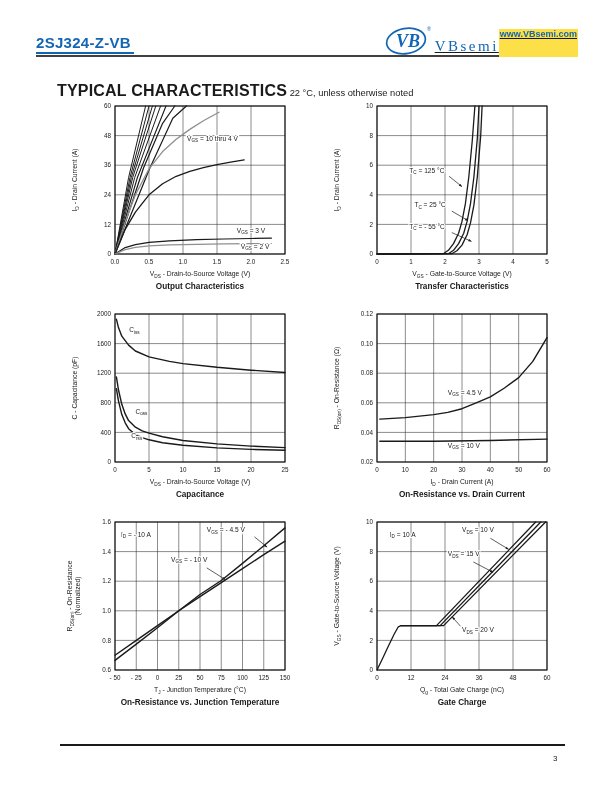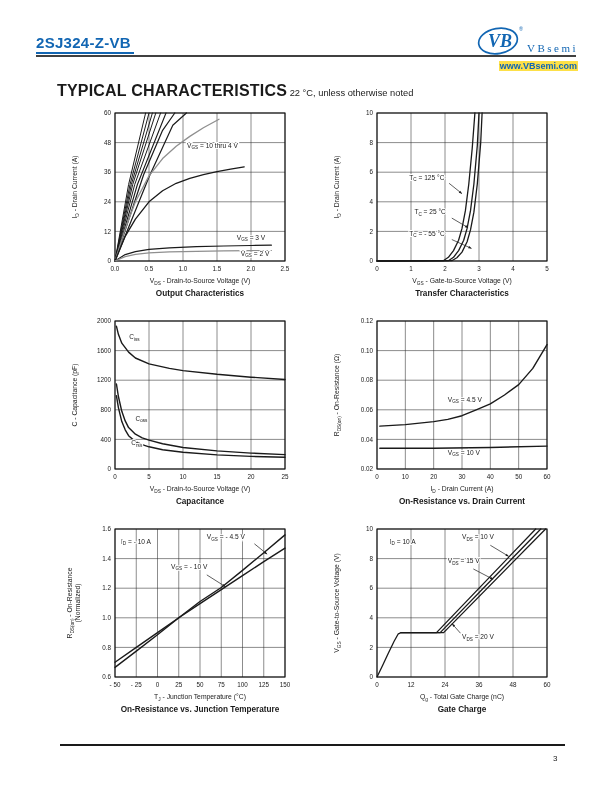--- a/index.html
+++ b/index.html
@@ -1,28 +1,28 @@
 <!DOCTYPE html>
 <html><head>
 <meta charset="utf-8">
 <style>
   html,body{margin:0;padding:0;background:#ffffff;}
   .page{position:relative;width:612px;height:792px;background:#fff;overflow:hidden;
         font-family:"Liberation Sans",sans-serif;color:#1a1a1a;}
   .part-number{position:absolute;left:36px;top:34px;margin:0;font-size:15px;font-weight:bold;
         color:#1266b3;border-bottom:2.5px solid #1266b3;padding:0 3px 1px 0;letter-spacing:.3px;}
   .header-rule{position:absolute;left:36px;top:55px;width:540px;height:1.8px;background:#404040;}
-  .logo{position:absolute;right:34px;top:25px;display:flex;flex-direction:column;align-items:flex-end;z-index:2;}
+  .logo{position:absolute;right:34px;top:25px;display:flex;flex-direction:row;z-index:2;text-decoration:underline;}
   .logo-top{display:flex;align-items:flex-end;}
-  .logo-name{font-family:"Liberation Serif",serif;font-size:11px;letter-spacing:2.5px;
+  .logo-name{font-family:"Liberation Serif",serif;font-size:15px;letter-spacing:2.5px;
         color:#1266b3;line-height:1;padding:0 0 3px 2px;}
   .logo-url{font-size:9px;font-weight:bold;color:#1266b3;margin-top:4px;background:#fde047;padding:0 1px;}
   .section{position:absolute;left:57px;top:82px;font-size:9.3px;}
   .section .sec-title{font-weight:bold;font-size:16px;letter-spacing:.2px;}
-  .charts{position:absolute;left:59px;top:105px;display:grid;
+  .charts{position:absolute;left:59px;top:98px;display:grid;
         grid-template-columns:262px 262px;grid-auto-rows:196px;row-gap:12px;}
   figure{margin:0;}
   .chart-svg text{font-family:"Liberation Sans",sans-serif;fill:#1a1a1a;}
   .footer-rule{position:absolute;left:60px;top:744px;width:505px;height:1.6px;background:#1a1a1a;}
   .page-num{position:absolute;left:553px;top:754px;font-size:8px;}
 </style>
 </head>
 <body>
 
 <div class="page">

